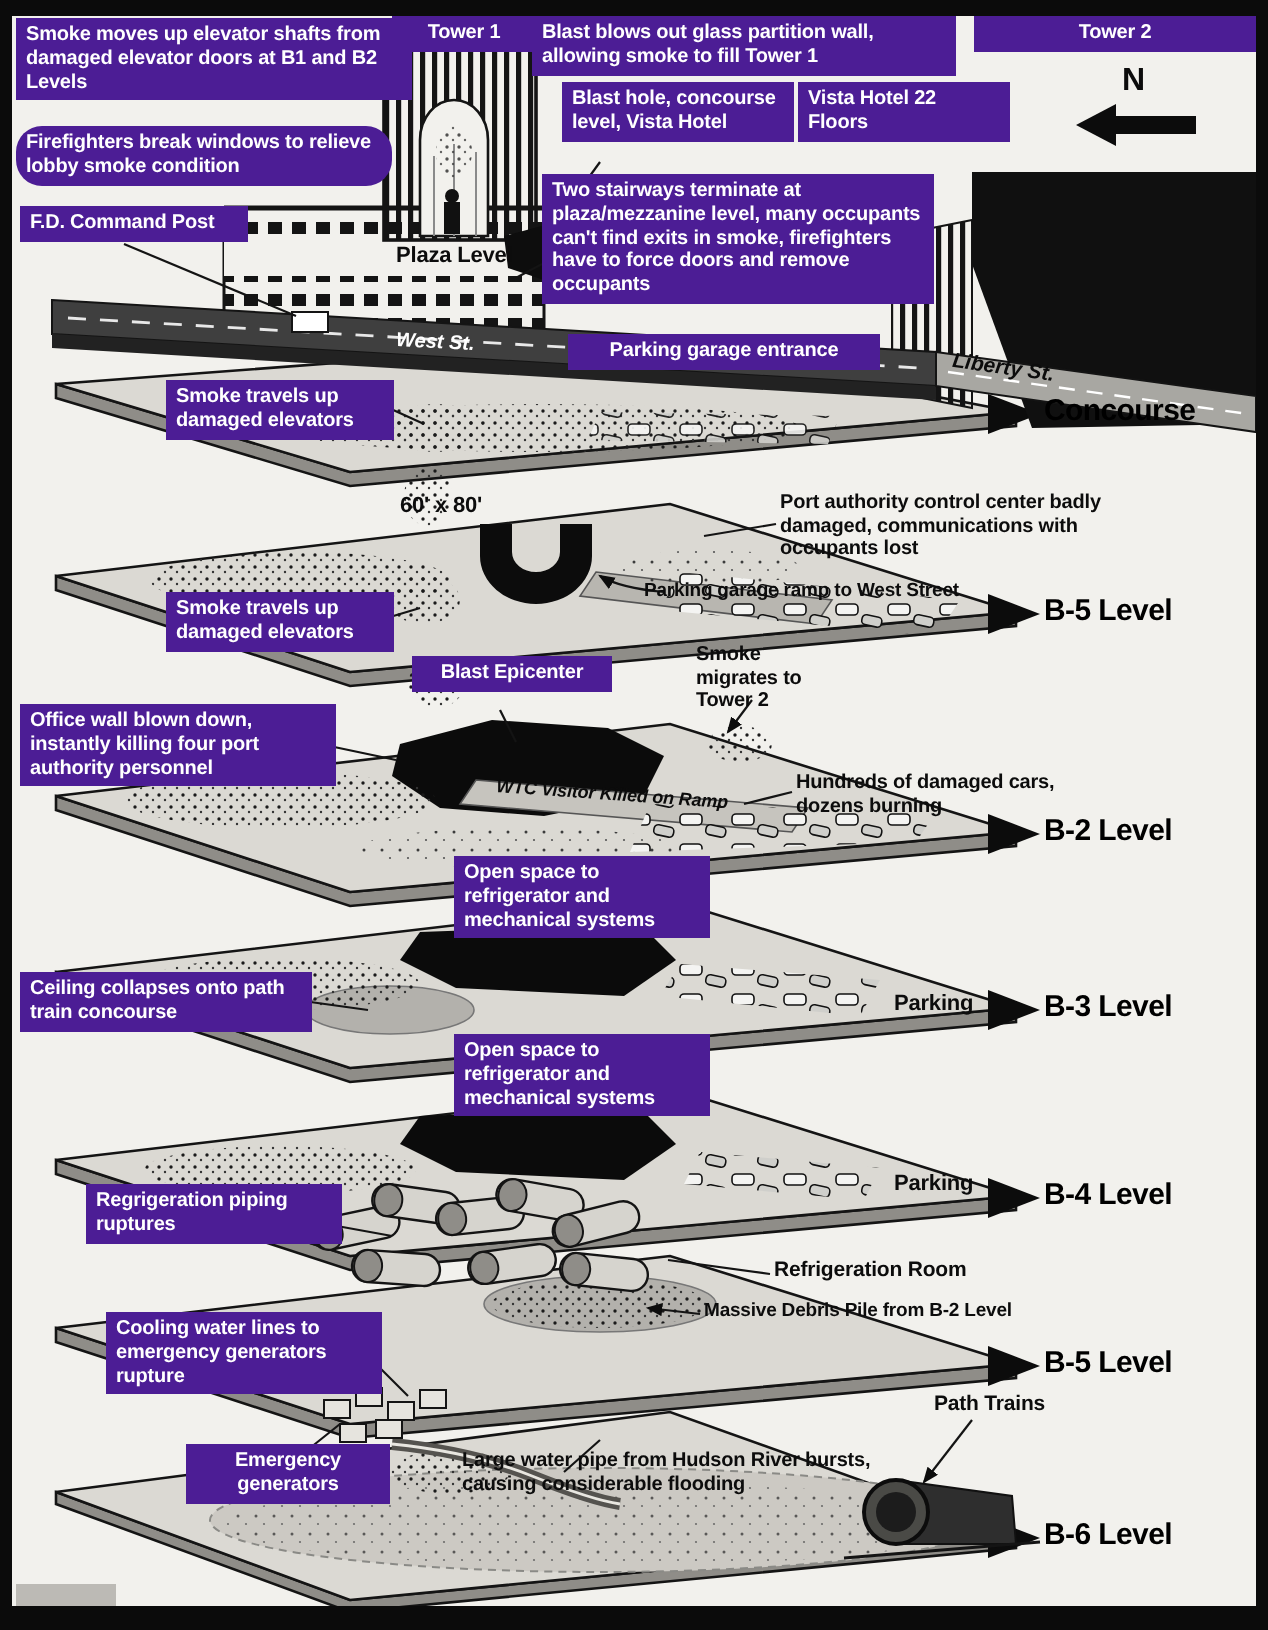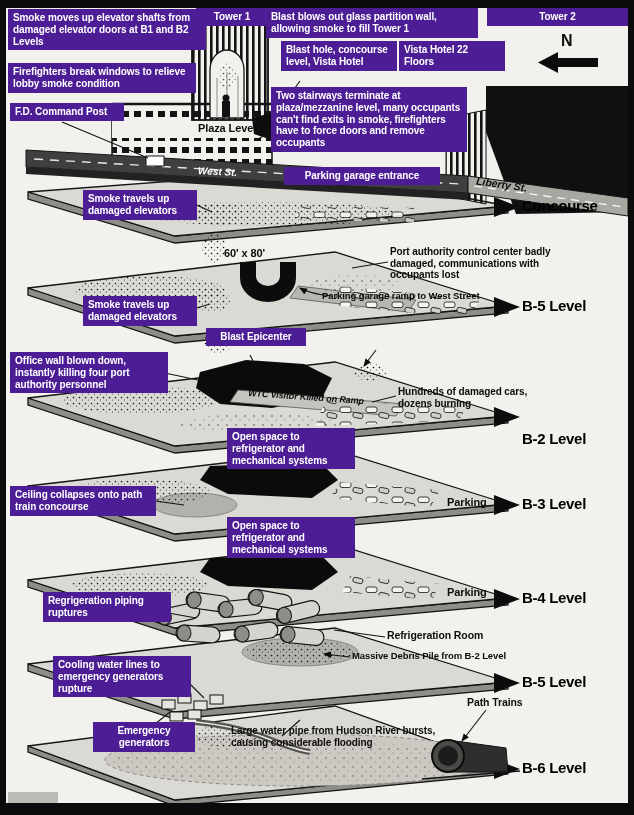--- a/index.html
+++ b/index.html
@@ -250,45 +250,46 @@
     <line x1="300" y1="720" x2="282" y2="736"></line>
     <path d="M486,710 L462,741" marker-end="url(#ah)"></path>
     <line x1="140" y1="736" x2="170" y2="712"></line>
   </g>
 </svg>
 
 <div class="callout" style="left:8px;top:9px;width:188px;">Smoke moves up elevator shafts from damaged elevator doors at B1 and B2 Levels</div>
 <div class="callout center" style="left:196px;top:8px;width:62px;">Tower 1</div>
 <div class="callout" style="left:266px;top:8px;width:202px;">Blast blows out glass partition wall, allowing smoke to fill Tower 1</div>
 <div class="callout center" style="left:487px;top:8px;width:131px;">Tower 2</div>
-<div class="callout" style="left:8px;top:63px;width:178px;">Firefighters break windows to relieve lobby smoke condition</div>
+<div class="callout" style="left:8px;top:63px;width:178px;border-radius:13px;">Firefighters break windows to relieve lobby smoke condition</div>
 <div class="callout" style="left:281px;top:41px;width:106px;">Blast hole, concourse level, Vista Hotel</div>
 <div class="callout" style="left:399px;top:41px;width:96px;">Vista Hotel 22 Floors</div>
 <div class="callout" style="left:10px;top:103px;width:104px;">F.D. Command Post</div>
 <div class="callout" style="left:271px;top:87px;width:186px;">Two stairways terminate at plaza/mezzanine level, many occupants can't find exits in smoke, firefighters have to force doors and remove occupants</div>
 <div class="note" style="left:198px;top:122px;font-size:11px;">Plaza Level</div>
 <div class="street-west" style="left:198px;top:166px;">West St.</div>
 <div class="callout center" style="left:284px;top:167px;width:146px;">Parking garage entrance</div>
 <div class="street-liberty" style="left:476px;top:178px;">Liberty St.</div>
 <div class="compass-n" style="left:561px;top:32px;">N</div>
 
 <div class="level-label" style="left:522px;top:197px;">Concourse</div>
 <div class="level-label" style="left:522px;top:297px;">B-5 Level</div>
-<div class="level-label" style="left:522px;top:430px;">B-2 Level</div>
+<div class="level-label" style="left:522px;top:407px;">B-2 Level</div>
 <div class="level-label" style="left:522px;top:495px;">B-3 Level</div>
 <div class="level-label" style="left:522px;top:589px;">B-4 Level</div>
 <div class="level-label" style="left:522px;top:673px;">B-5 Level</div>
 <div class="level-label" style="left:522px;top:759px;">B-6 Level</div>
 
 <div class="callout" style="left:83px;top:190px;width:104px;">Smoke travels up damaged elevators</div>
-<div class="note" style="left:224px;top:247px;font-size:11px;">60' x 80'</div>
+<div class="note" style="left:200px;top:247px;font-size:11px;">60' x 80'</div>
 <div class="note" style="left:322px;top:291px;width:200px;font-size:9.5px;">Parking garage ramp to West Street</div>
 <div class="note" style="left:390px;top:246px;width:182px;">Port authority control center badly damaged, communications with occupants lost</div>
 <div class="callout" style="left:83px;top:296px;width:104px;">Smoke travels up damaged elevators</div>
 <div class="callout center" style="left:206px;top:328px;width:90px;">Blast Epicenter</div>
+<div class="note" style="left:348px;top:322px;width:72px;">Smoke migrates to Tower 2</div>
 <div class="callout" style="left:10px;top:352px;width:148px;">Office wall blown down, instantly killing four port authority personnel</div>
 <div class="note italic" style="left:248px;top:392px;font-size:9px;transform:rotate(4deg);white-space:nowrap;">WTC Visitor Killed on Ramp</div>
 <div class="note" style="left:398px;top:386px;width:150px;">Hundreds of damaged cars, dozens burning</div>
 <div class="callout" style="left:227px;top:428px;width:118px;">Open space to refrigerator and mechanical systems</div>
 <div class="callout" style="left:10px;top:486px;width:136px;">Ceiling collapses onto path train concourse</div>
 <div class="note" style="left:447px;top:496px;font-size:11px;">Parking</div>
 <div class="callout" style="left:227px;top:517px;width:118px;">Open space to refrigerator and mechanical systems</div>
 <div class="note" style="left:447px;top:586px;font-size:11px;">Parking</div>
 <div class="callout" style="left:43px;top:592px;width:118px;">Regrigeration piping ruptures</div>
 <div class="note" style="left:387px;top:629px;font-size:10.5px;white-space:nowrap;">Refrigeration Room</div>

